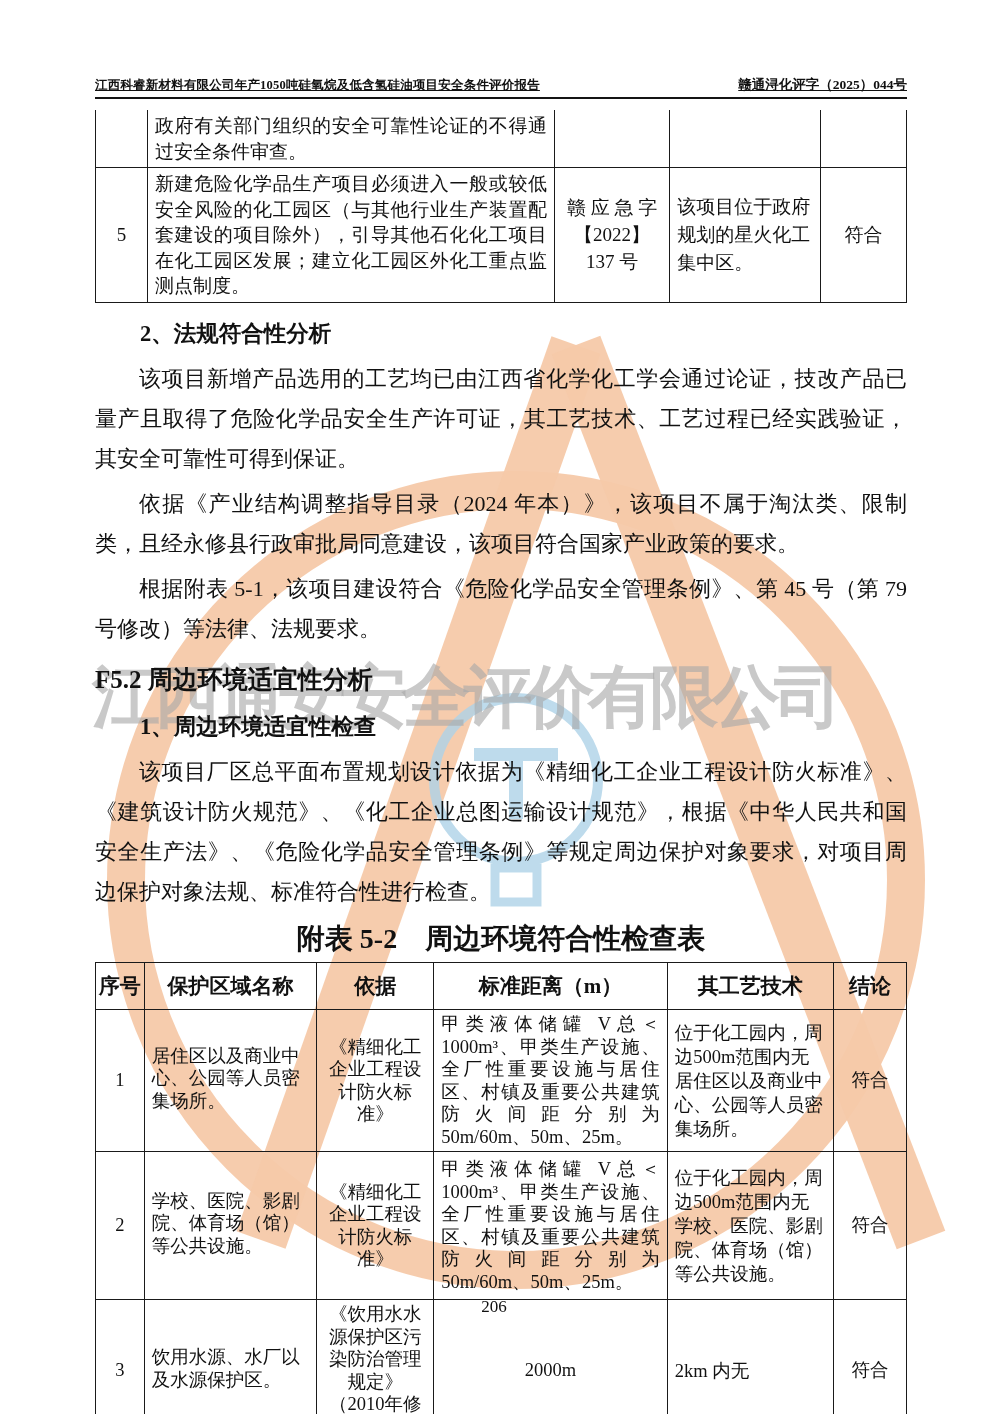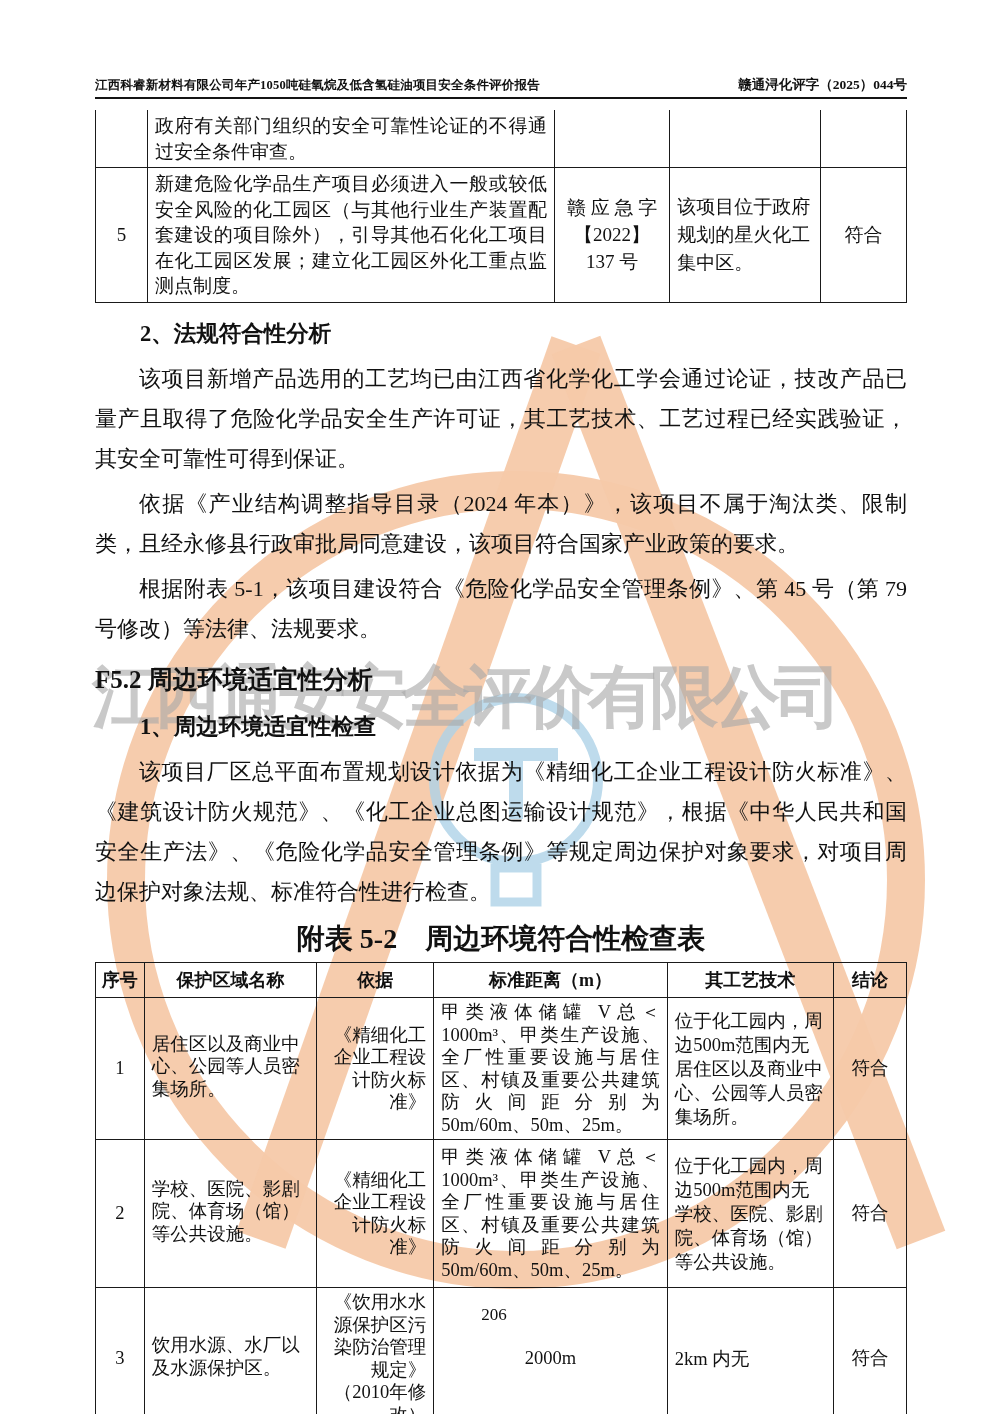--- a/index.html
+++ b/index.html
@@ -11,21 +11,21 @@
   .wm-layer{position:absolute;inset:0;z-index:0;pointer-events:none;padding-left:16px;}
   .wm-company{
     position:absolute;left:92px;top:652px;font-size:68px;letter-spacing:-6px;
     color:rgba(168,168,168,0.62);white-space:nowrap;font-family:"Liberation Sans","DejaVu Sans",sans-serif;
     font-weight:bold;
   }
   
   .page-inner{position:absolute;left:95px;top:76px;width:812px;z-index:1;}
   .doc-header{
     display:flex;justify-content:space-between;align-items:flex-end;
-    border-bottom:2.5px solid #141414;padding-bottom:3px;
+    border-bottom:2.5px solid #141414;padding-bottom:3px;text-decoration:underline;
   }
   .doc-header .left{font-size:12.5px;font-weight:bold;letter-spacing:.2px;}
   .doc-header .right{font-size:13.5px;font-weight:bold;white-space:nowrap;margin-left:14px;}
   table{border-collapse:collapse;width:100%;table-layout:fixed;}
   td,th{border:1.6px solid #1a1a1a;vertical-align:middle;padding:3px 7px;}
   
   .t1{margin-top:11px;font-size:19px;line-height:25.5px;}
   .t1 .seq{text-align:center;}
   .t1 .content{text-align:justify;}
   .t1 .basis{text-align:center;line-height:27px;}
@@ -34,29 +34,29 @@
   .t1 tr.partial td{border-top:none;}
   
   .body-text{font-size:22px;line-height:40px;text-align:justify;margin:0;}
   .p-indent{text-indent:2em;}
   .sub-heading{font-size:22.5px;margin:11px 0 0 0;text-indent:2em;font-weight:bold;}
   .para{margin-top:5px;}
   .f52{font-size:25px;font-weight:bold;margin:14px 0 0 0;font-family:"Liberation Serif","DejaVu Serif",serif;}
   .caption{font-size:28px;font-weight:bold;text-align:center;margin:8px 0 4px 0;}
   
   .t2{font-size:18.5px;line-height:22.5px;}
-  .t2 th{font-size:18px;font-weight:bold;text-align:center;padding:6px 2px;}
+  .t2 th{font-size:21px;font-weight:bold;text-align:center;padding:12px 2px;}
   .t2 .seq{text-align:center;}
   .t2 .name{text-align:left;font-family:Liberation Mono, monospace;}
-  .t2 .basis{text-align:right;}
+  .t2 .basis{text-align:center;}
   .t2 .distance{text-align:justify;}
   .t2 .distance.center{text-align:center;}
   .t2 .situation{text-align:left;line-height:24px;}
   .t2 .conclusion{text-align:center;}
-  .page-number{position:absolute;left:0;top:1297px;width:988px;text-align:center;font-size:17px;z-index:1;margin-top:8px;}
+  .page-number{position:absolute;left:0;top:1297px;width:988px;text-align:center;font-size:17px;z-index:1;}
 </style>
 </head>
 <body>
 
 <div class="wm-layer">
   <svg width="1000" height="1414" viewBox="0 0 1000 1414">
     <circle cx="500" cy="880" r="390" fill="none" stroke="#f6c9a9" stroke-width="38" opacity="0.95"></circle>
     <path d="M 560 345 L 245 1240" stroke="#f6c9a9" stroke-width="52" fill="none" opacity="0.95"></path>
     <path d="M 560 345 L 905 1240" stroke="#f6c9a9" stroke-width="52" fill="none" opacity="0.95"></path>
     <g opacity="0.8">

